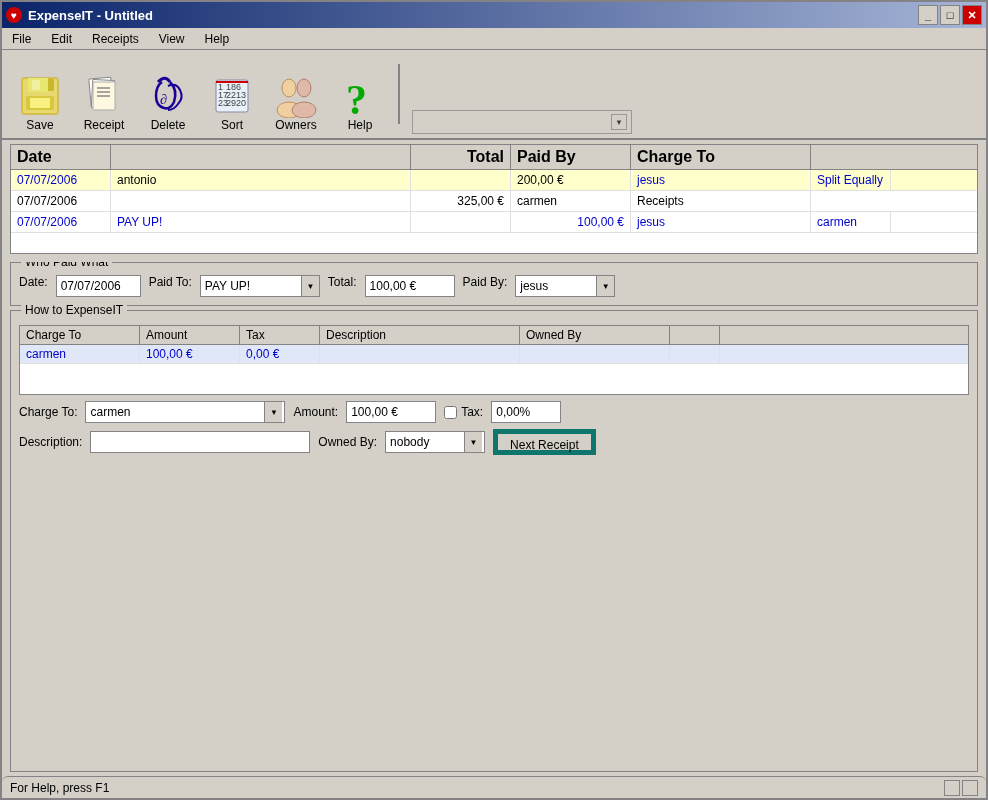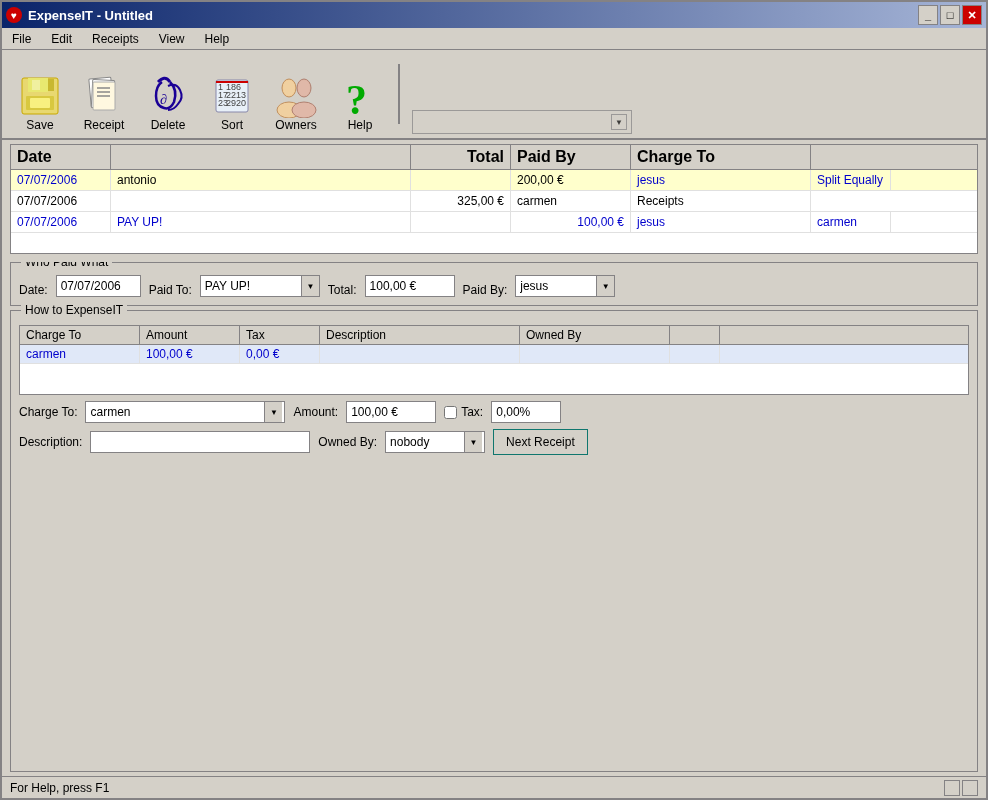--- a/index.html
+++ b/index.html
@@ -181,21 +181,21 @@
     .panel-title {
       position: absolute;
       top: -8px;
       left: 10px;
       background: #d4d0c8;
       padding: 0 4px;
       font-size: 12px;
     }
     .form-row {
       display: flex;
-      align-items: flex-end;
+      align-items: flex-start;
       gap: 8px;
       margin-top: 4px;
     }
     .form-label { font-size: 12px; white-space: nowrap; }
     .form-input {
       border: 1px solid #848284;
       background: white;
       padding: 2px 4px;
       font-size: 12px;
       height: 22px;
@@ -261,20 +261,21 @@
     }
     .status-bar {
       background: #d4d0c8;
       border-top: 1px solid #848284;
       padding: 4px 8px;
       display: flex;
       align-items: center;
       justify-content: space-between;
       height: 22px;
       flex-shrink: 0;
+      border-radius: 6px;
     }
     .status-text { font-size: 12px; }
     .status-buttons {
       display: flex;
       gap: 2px;
     }
     .status-btn {
       width: 16px;
       height: 16px;
       border: 1px solid #848284;
@@ -282,21 +283,21 @@
     }
     .icon-img {
       width: 44px;
       height: 44px;
       display: flex;
       align-items: center;
       justify-content: center;
     }
     .payup-disabled { opacity: 0.5; }
     .next-receipt-btn {
-      border: 1px solid #0f766e;
+      border: 5px solid #0f766e;
       background: #d4d0c8;
       padding: 4px 12px;
       font-size: 12px;
       cursor: pointer;
       height: 26px;
     }
     .checkbox-wrapper {
       display: flex;
       align-items: center;
       gap: 4px;

